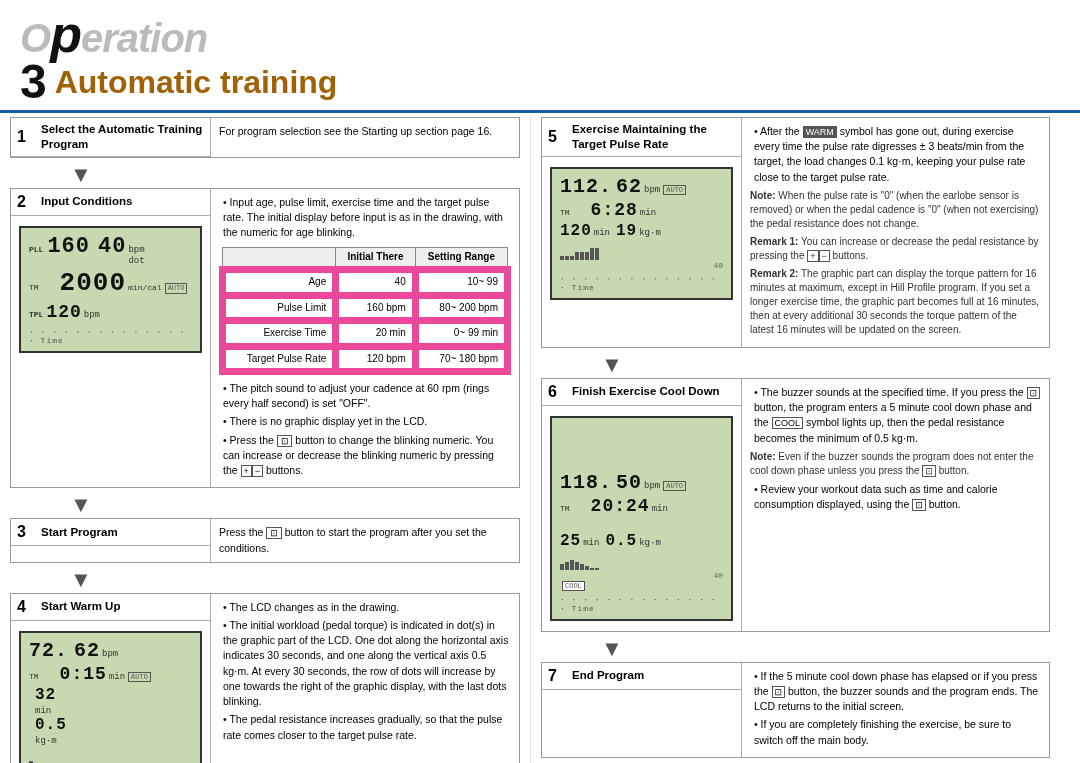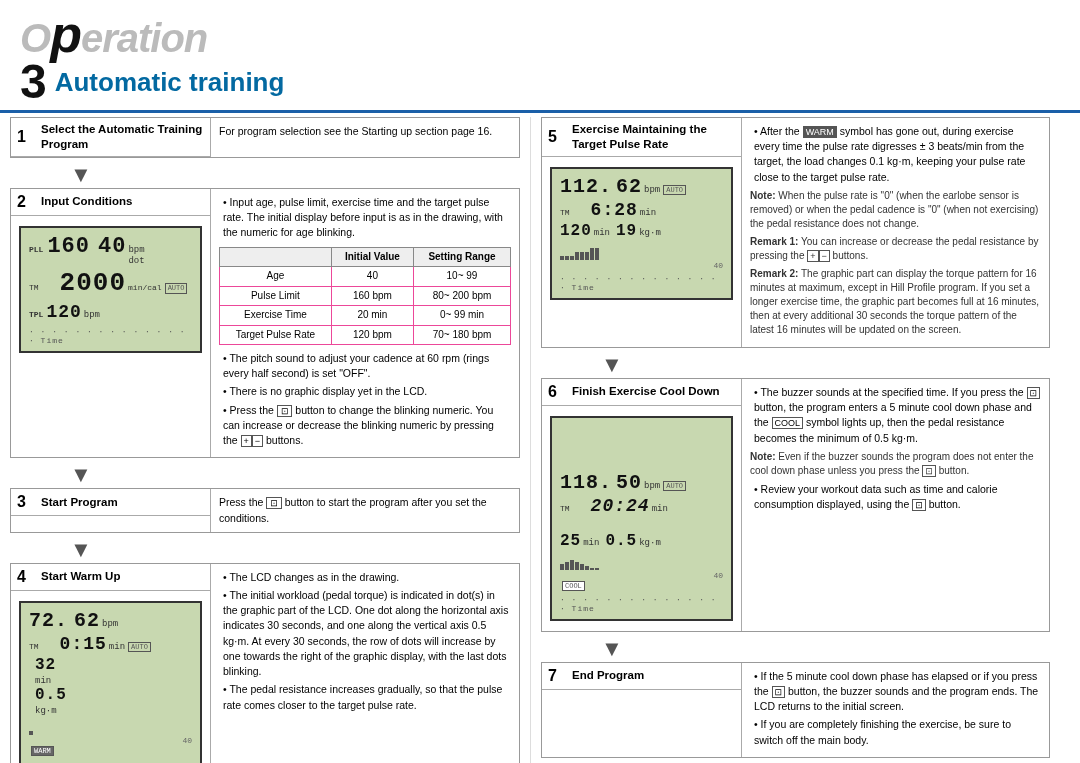--- a/index.html
+++ b/index.html
@@ -131,23 +131,23 @@
       width: 100%;
     }
     .init-table th {
       border: 1px solid #888;
       padding: 2px 6px;
       background: #eee;
       font-weight: bold;
       text-align: center;
     }
     .init-table td {
-      border: 1px solid #ec4899;
+      border: 7px solid #ec4899;
       padding: 2px 6px;
-      text-align: center;
+      text-align: right;
     }
 
     
     .note-text {
       font-size: 10px;
       color: #333;
       margin: 4px 0;
       line-height: 1.4;
     }
     .remark-text {
@@ -204,21 +204,21 @@
   </style>
 </head>
 <body>
 
 <div class="header">
   <div style="display:flex; align-items:baseline; gap:0;">
     <span class="header-operation" style="font-size:40px; color:#bbb; font-weight:bold; letter-spacing:-1px;">O<span style="font-size:52px; color:#111; font-weight:900;">p</span>eration</span>
   </div>
   <div style="display:flex; align-items:center; gap:8px; margin-top:-2px;">
     <span style="font-size:48px; font-weight:900; color:#111; line-height:1;">3</span>
-    <span style="font-size:26px; font-weight:bold; color:#0369a1;">Automatic training</span>
+    <span style="font-size:32px; font-weight:bold; color:#a16207;">Automatic training</span>
   </div>
 </div>
 
 <div class="main-content">
 
   <div class="left-col">
 
     <div class="step-full-row">
       <div class="step-left">
         <div class="step-title-row">
@@ -262,21 +262,21 @@
             <div class="lcd-dot-line">· · · · · · · · · · · · · · · Time</div>
           </div>
         </div>
       </div>
       <div class="step-right">
         <div class="bullet">Input age, pulse limit, exercise time and the target pulse rate. The initial display before input is as in the drawing, with the numeric for age blinking.</div>
         <table class="init-table">
           <thead>
             <tr>
               <th></th>
-              <th>Initial Value</th>
+              <th>Initial There</th>
               <th>Setting Range</th>
             </tr>
           </thead>
           <tbody>
             <tr>
               <td>Age</td>
               <td>40</td>
               <td>10~ 99</td>
             </tr>
             <tr>
@@ -436,21 +436,21 @@
 
           <div class="lcd-display">
             <div class="lcd-row">
               <span class="lcd-big" style="font-size:20px;margin-top:47px;">118.</span>
               <span class="lcd-big" style="font-size:20px; margin-left:4px;">50</span>
               <span class="lcd-small">bpm</span>
               <span class="lcd-auto-badge">AUTO</span>
             </div>
             <div class="lcd-row" style="margin-top:1px;">
               <span class="lcd-tm">TM</span>
-              <span class="lcd-big" style="font-size:18px;font-style:italic;">20:24</span>
+              <span class="lcd-big" style="font-size:18px;">20:24</span>
               <span class="lcd-small">min</span>
             </div>
             <div class="lcd-row" style="margin-top:15px;">
               <span class="lcd-big" style="font-size:16px;">25</span>
               <span class="lcd-small">min</span>
               <span class="lcd-big" style="font-size:16px; margin-left:6px;">0.5</span>
               <span class="lcd-small">kg·m</span>
             </div>
             <div style="display:flex; align-items:flex-end; gap:1px; height:16px; margin-top:2px; margin-bottom:1px;">
               <div style="width:4px; height:6px; background:#555;"></div>

